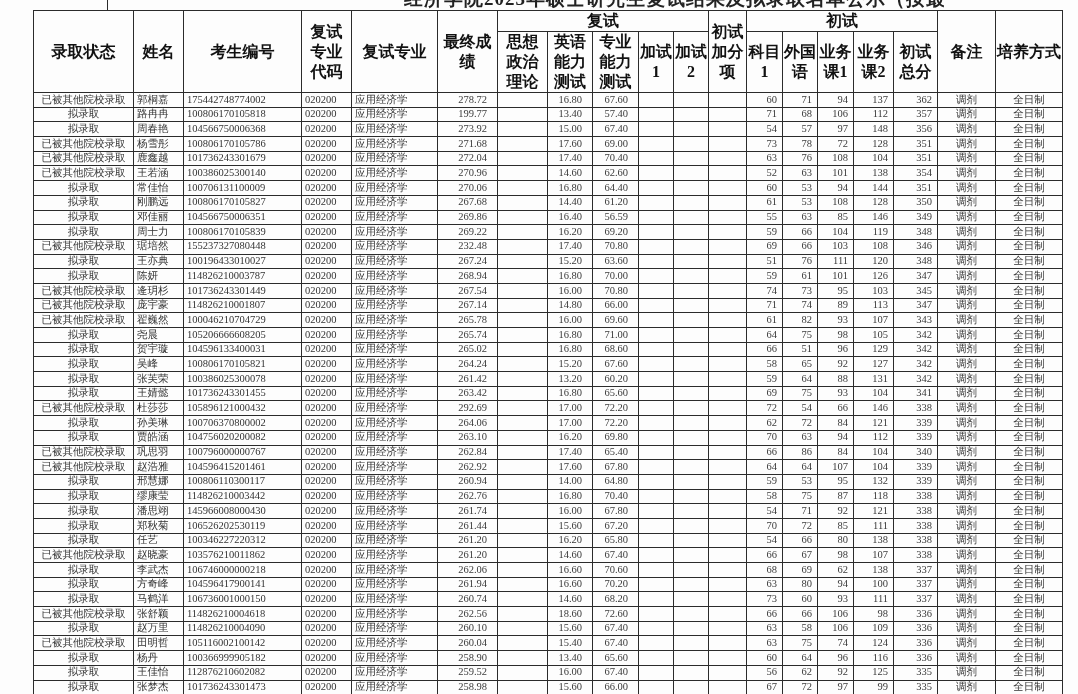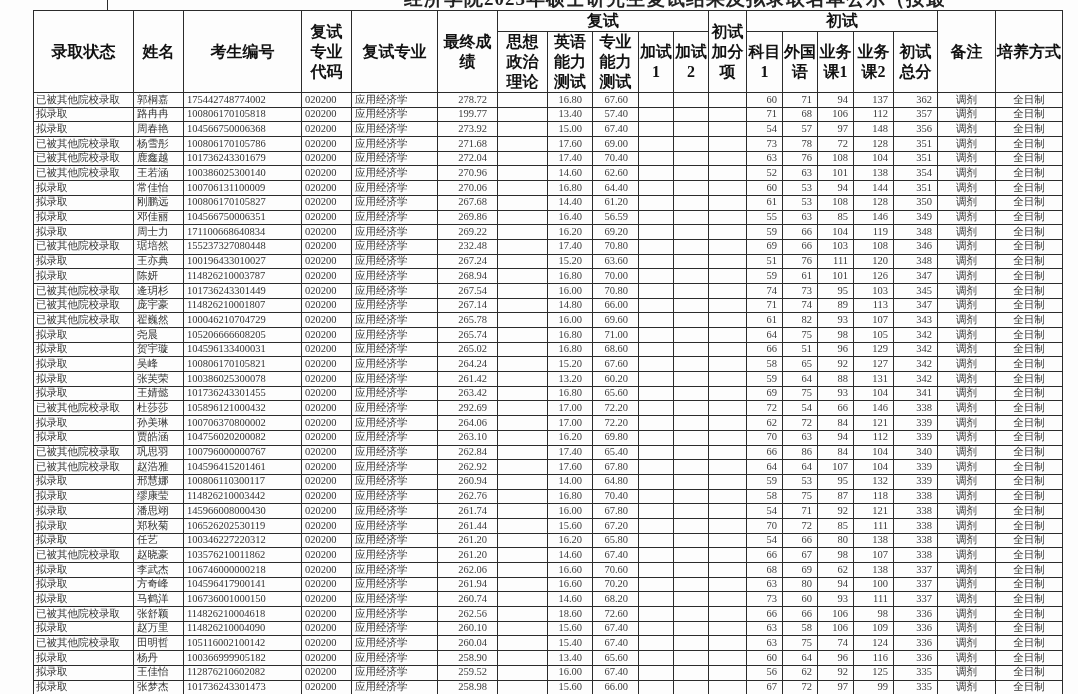--- a/index.html
+++ b/index.html
@@ -39,21 +39,21 @@
     text-align:center;vertical-align:middle;
     padding:0 1px;line-height:1.25;
   }
   thead tr.h1{height:17px;}
   thead tr.h2{height:33px;}
   tbody tr{height:14.7px;}
   tbody td{
     font-size:10.5px;line-height:1;color:#333;
     vertical-align:middle;padding:0 2px;
   }
-  td.c-status{letter-spacing:0;}
+  td.c-status{text-align:center;letter-spacing:0;}
   td.c-left{text-align:left;padding-left:3px;}
   td.c-num{text-align:right;padding-right:5px;color:#3a3a3a;}
   td.c-score{text-align:right;padding-right:10px;color:#3a3a3a;}
   td.c-center{text-align:center;}
   .footer{
     position:absolute;left:0;top:692px;width:1078px;
     text-align:center;font-size:11px;color:#333;letter-spacing:2px;
   }
 </style>
 </head>
@@ -302,21 +302,21 @@
           <td class="c-num">63</td>
           <td class="c-num">85</td>
           <td class="c-num">146</td>
           <td class="c-num">349</td>
           <td class="c-center">调剂</td>
           <td class="c-center">全日制</td>
         </tr>
         <tr>
           <td class="c-status">拟录取</td>
           <td class="c-left">周士力</td>
-          <td class="c-left">171100668640834</td>
+          <td class="c-left">100806170105839</td>
           <td class="c-left">020200</td>
           <td class="c-left">应用经济学</td>
           <td class="c-score">269.22</td>
           <td class="c-num"></td>
           <td class="c-score">16.20</td>
           <td class="c-score">69.20</td>
           <td class="c-num"></td>
           <td class="c-num"></td>
           <td class="c-num"></td>
           <td class="c-num">59</td>

